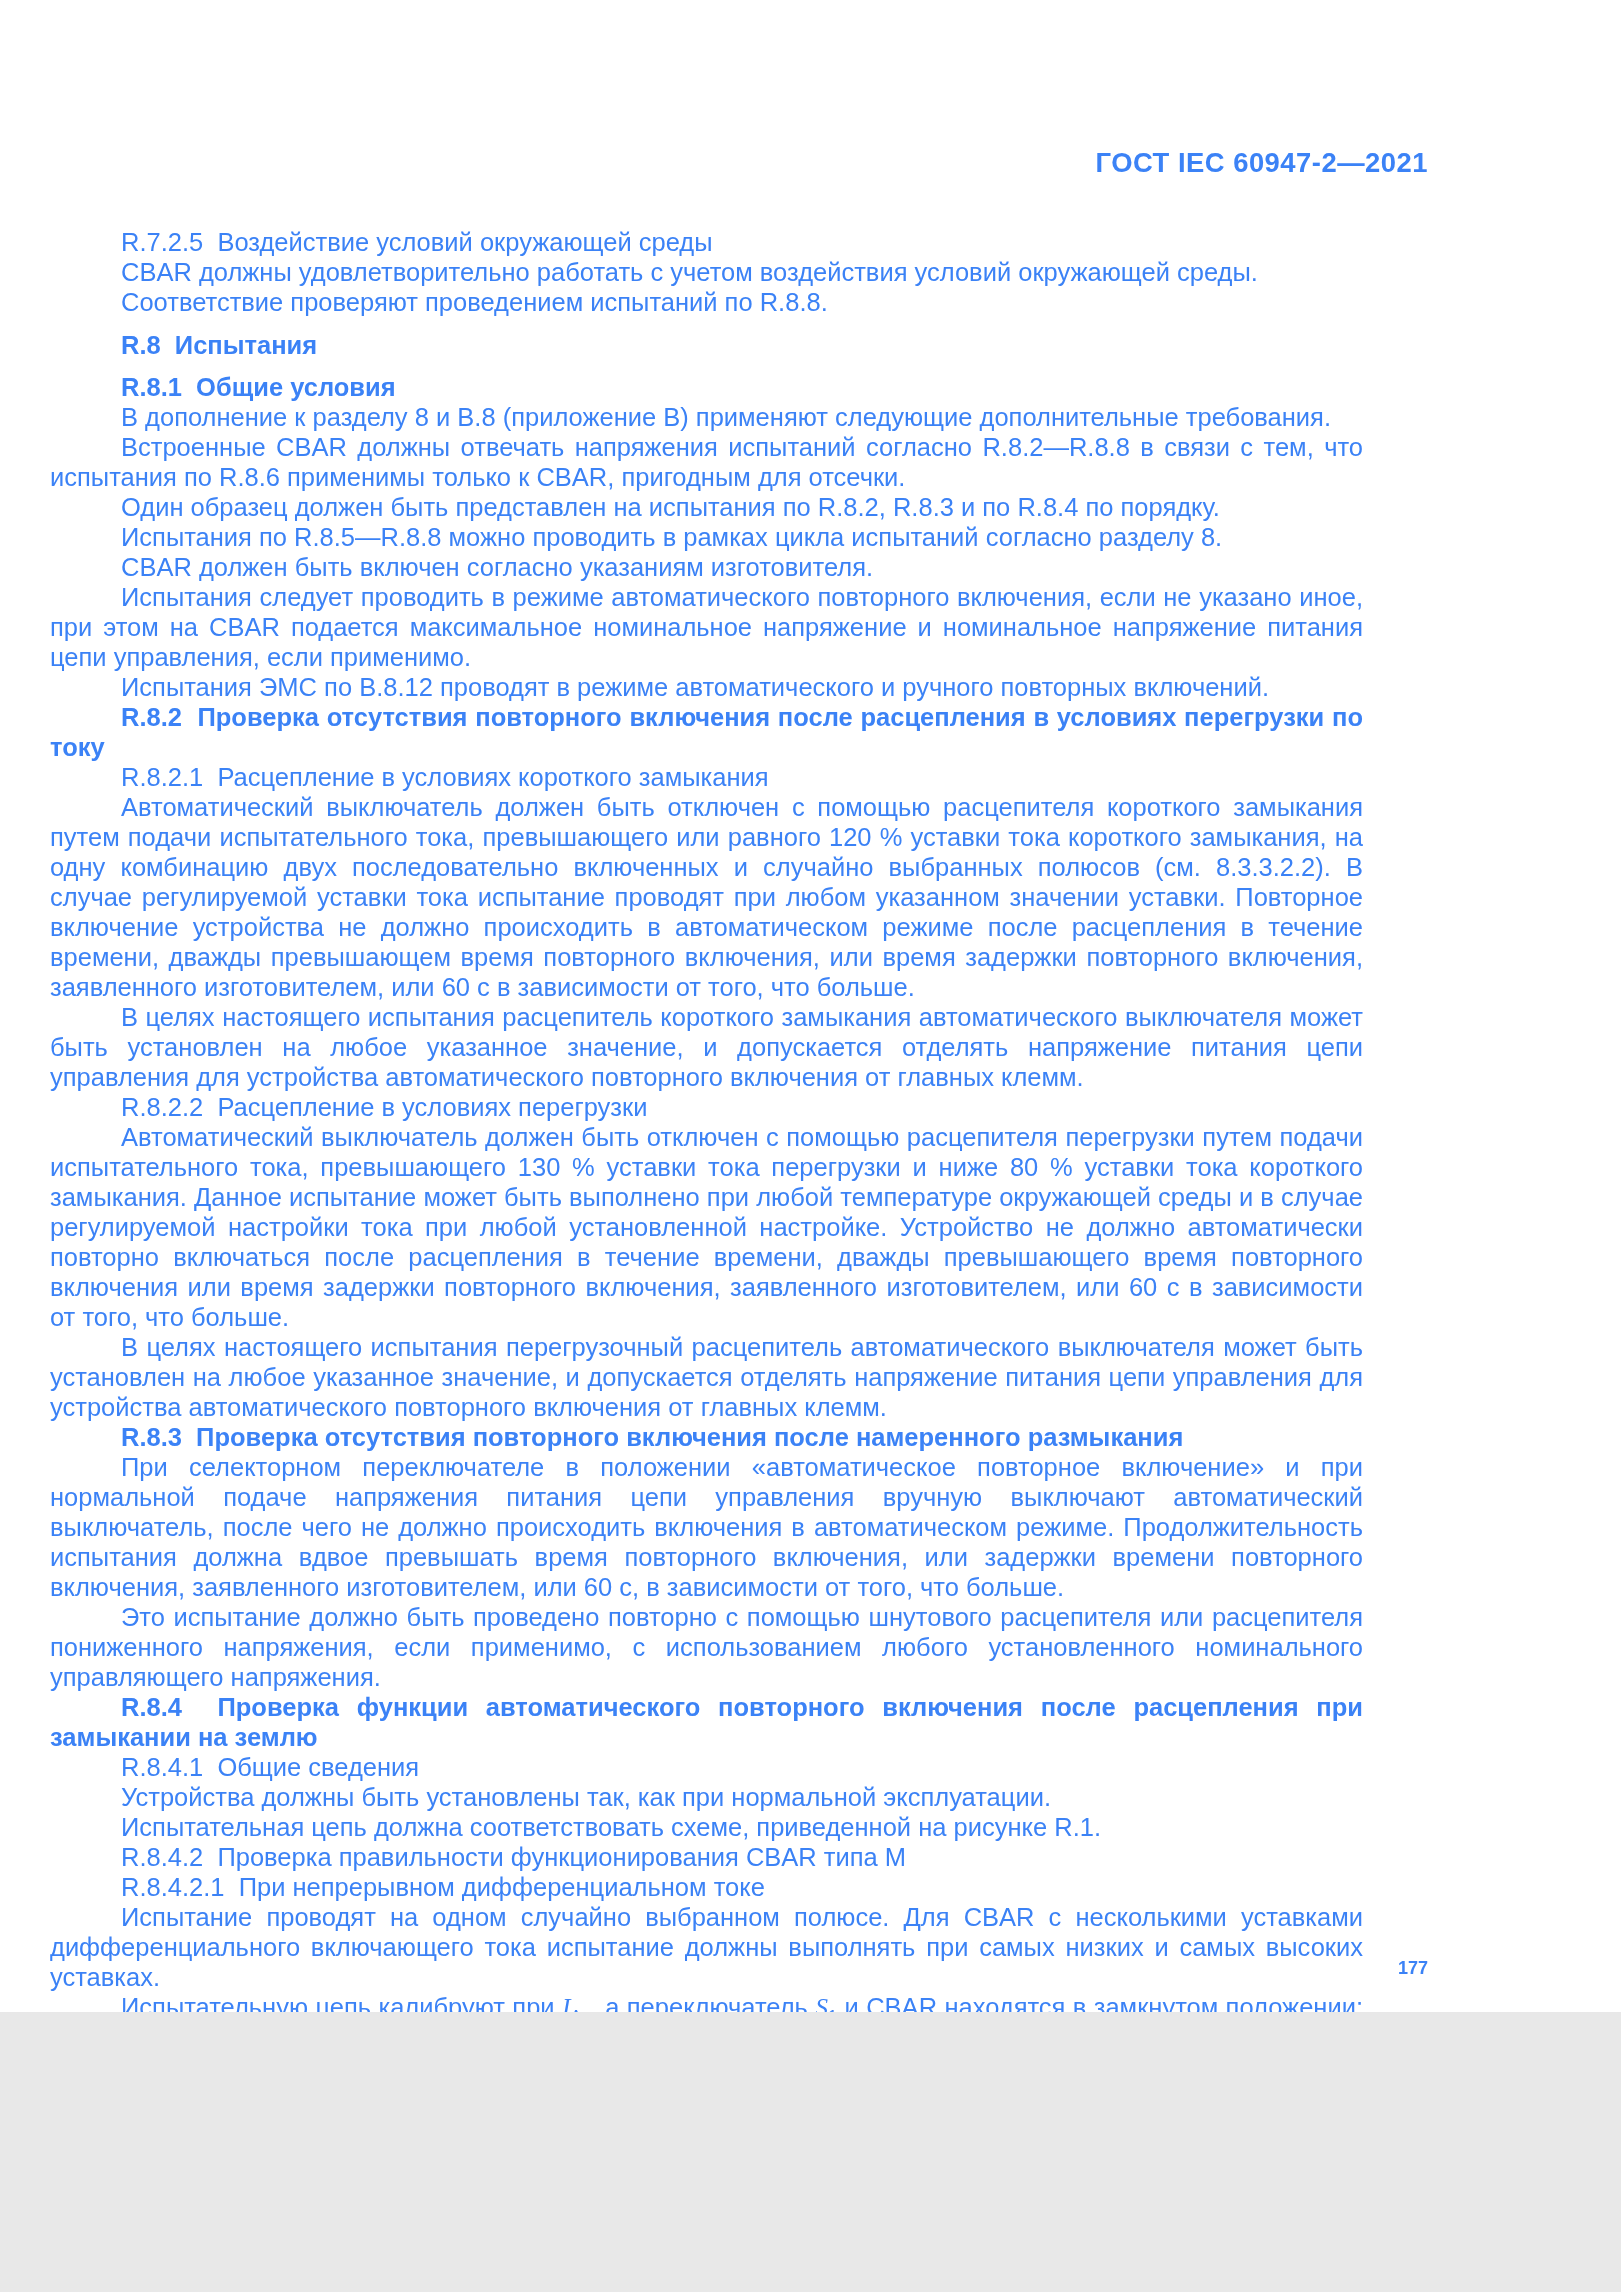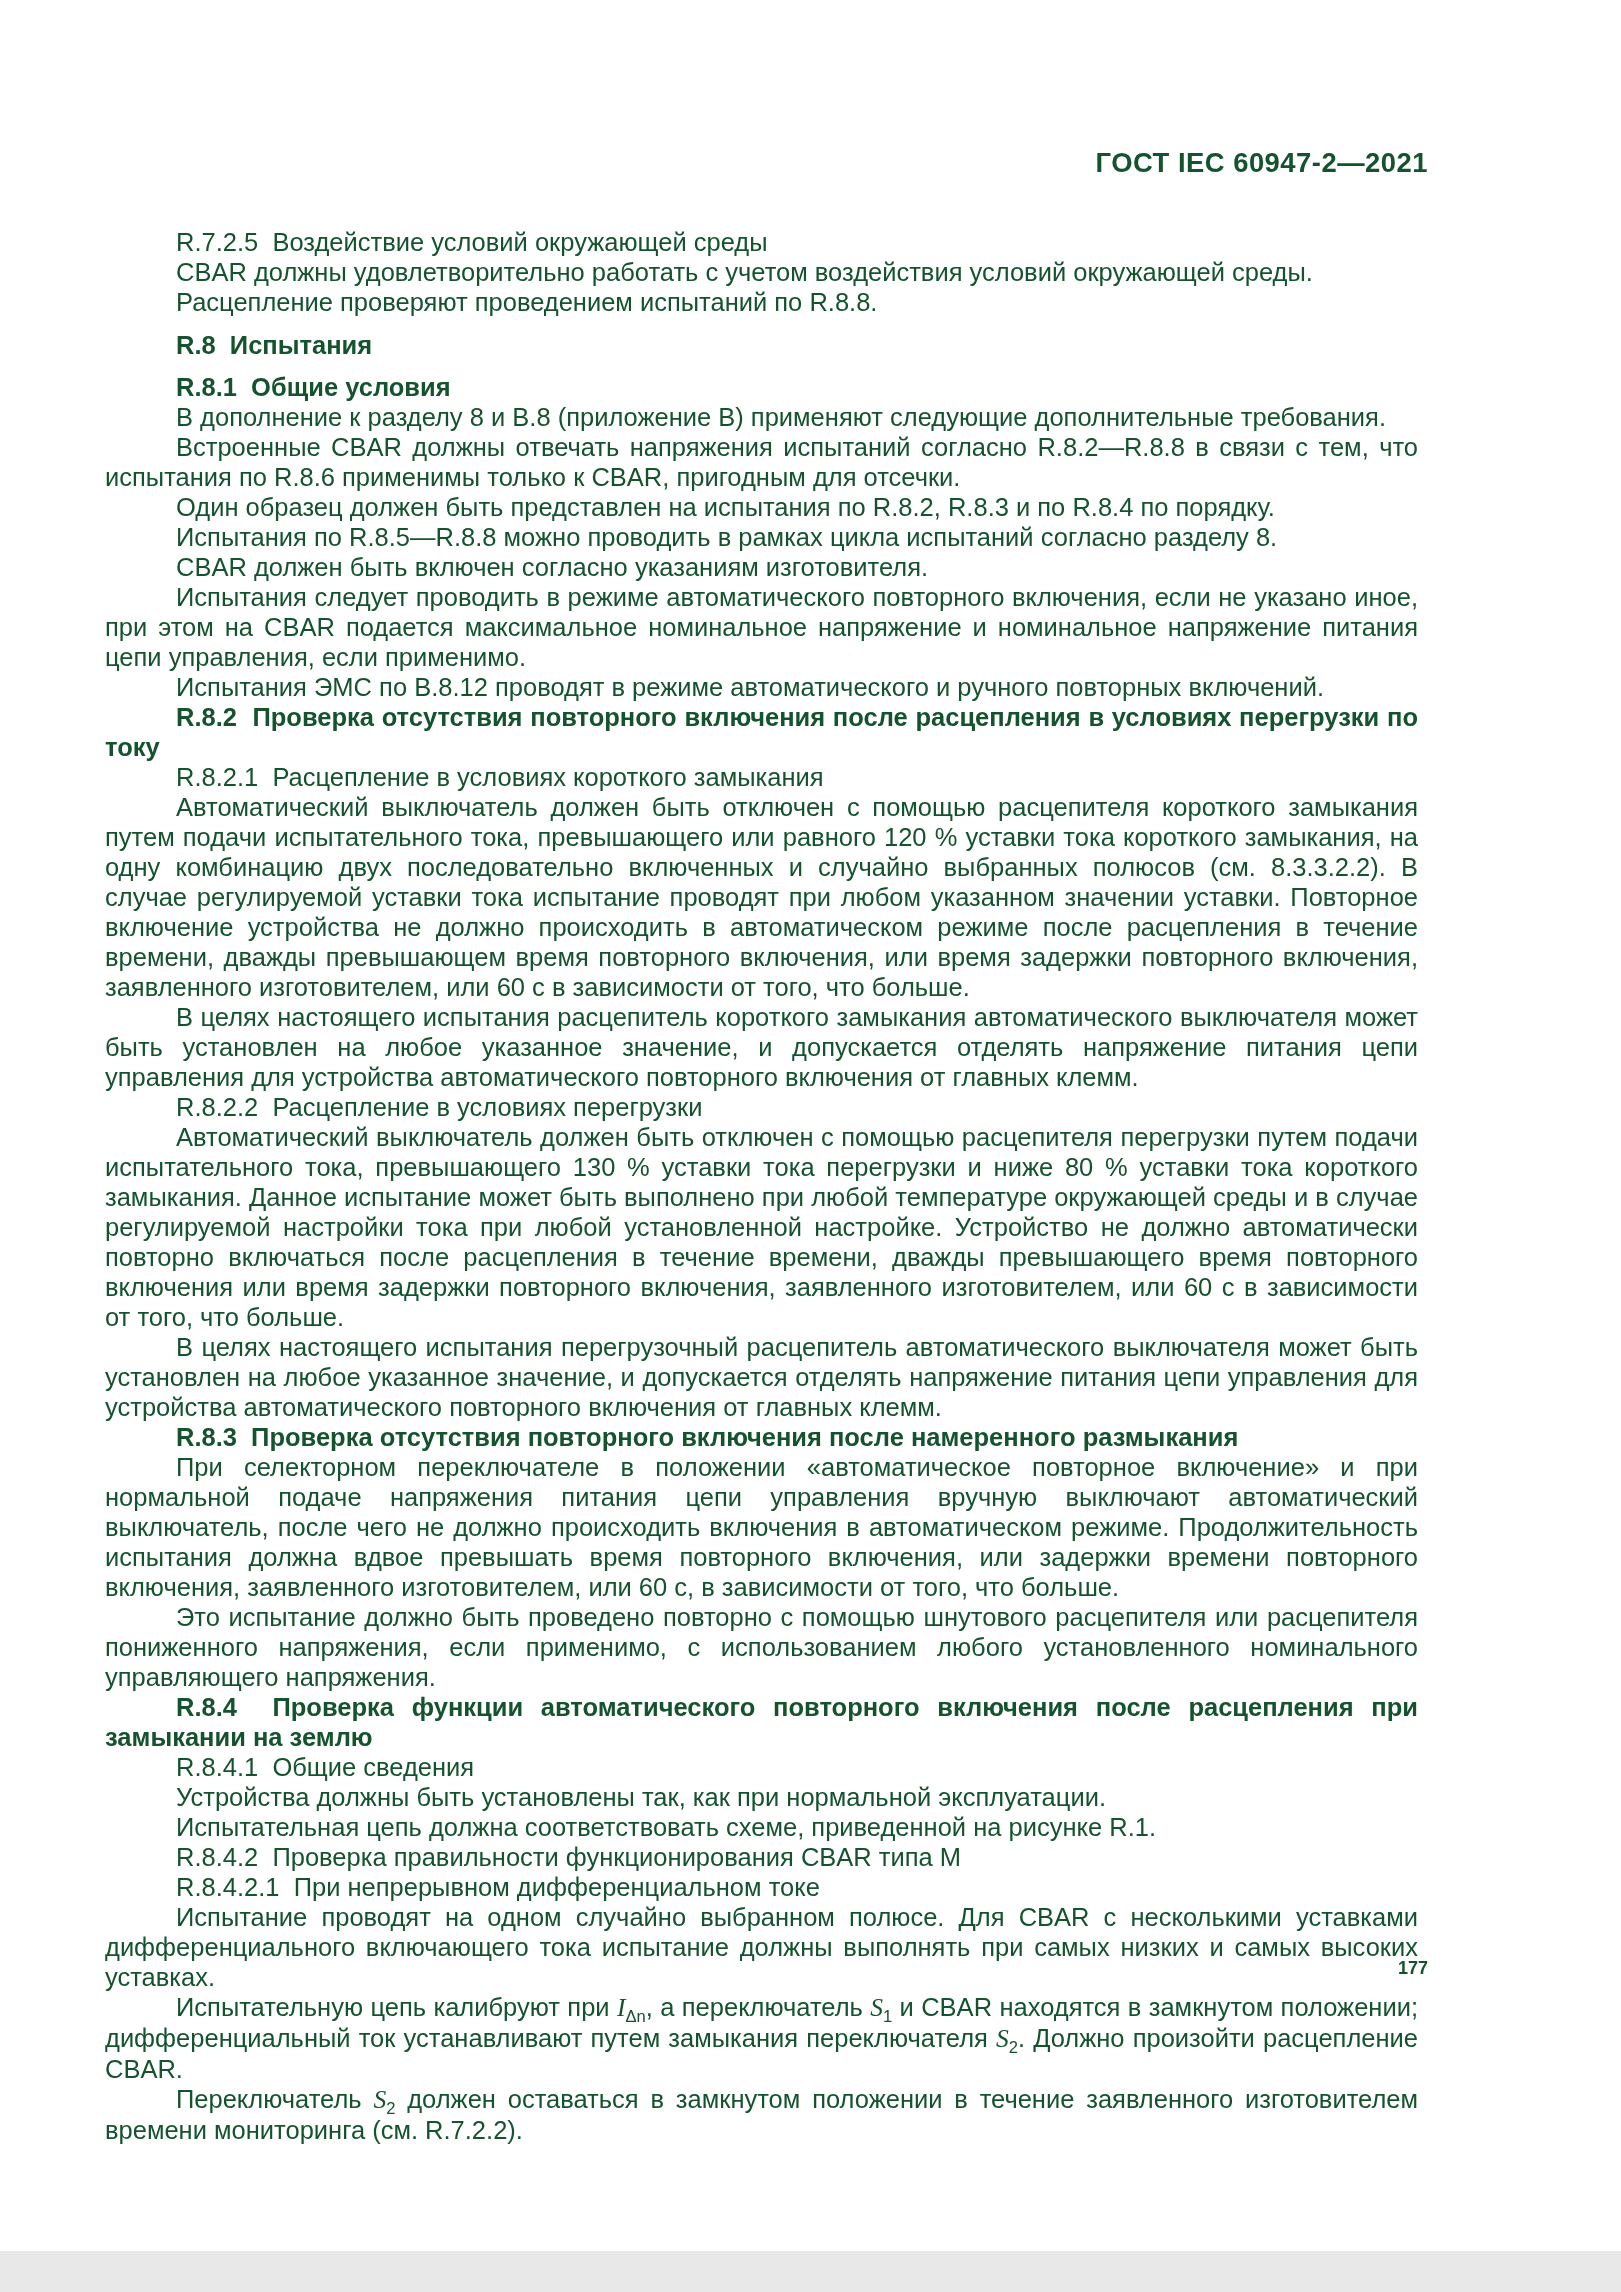--- a/index.html
+++ b/index.html
@@ -1,26 +1,26 @@
 <!DOCTYPE html>
 <html><head>
 <meta charset="utf-8">
 <style>
   html,body{margin:0;padding:0;background:#e8e8e8;}
   .page{
     position:relative;
     width:1621px;
-    height:2251px;
+    height:2012px;
     margin:0 auto;
     background:#ffffff;
     overflow:hidden;
     font-family:"Liberation Sans", sans-serif;
-    color:#14532d;
+    color:#3b82f6;
     box-sizing:border-box;
-    padding:147px 193px 0 105px;
+    padding:147px 193px 0 50px;
   }
   .hdr{
     text-align:right;
     font-size:27.4px;
     font-weight:bold;
     line-height:32px;
     margin-bottom:48px;
     letter-spacing:0.5px;
   }
   .doc-body{
@@ -54,21 +54,21 @@
 </style>
 </head>
 <body>
 
 <div class="page">
   <div class="hdr">ГОСТ IEC 60947-2—2021</div>
 
   <div class="doc-body">
       <p class="para"><span>R.7.2.5&nbsp; Воздействие условий окружающей среды</span></p>
       <p class="para"><span>CBAR должны удовлетворительно работать с учетом воздействия условий окружающей среды.</span></p>
-      <p class="para"><span>Расцепление проверяют проведением испытаний по R.8.8.</span></p>
+      <p class="para"><span>Соответствие проверяют проведением испытаний по R.8.8.</span></p>
       <p class="para sect"><span>R.8&nbsp; Испытания</span></p>
       <p class="para sect"><span>R.8.1&nbsp; Общие условия</span></p>
       <p class="para"><span>В дополнение к разделу 8 и В.8 (приложение В) применяют следующие дополнительные требования.</span></p>
       <p class="para"><span>Встроенные CBAR должны отвечать напряжения испытаний согласно R.8.2—R.8.8 в связи с тем, что испытания по R.8.6 применимы только к CBAR, пригодным для отсечки.</span></p>
       <p class="para"><span>Один образец должен быть представлен на испытания по R.8.2, R.8.3 и по R.8.4 по порядку.</span></p>
       <p class="para"><span>Испытания по R.8.5—R.8.8 можно проводить в рамках цикла испытаний согласно разделу 8.</span></p>
       <p class="para"><span>CBAR должен быть включен согласно указаниям изготовителя.</span></p>
       <p class="para"><span>Испытания следует проводить в режиме автоматического повторного включения, если не указано иное, при этом на CBAR подается максимальное номинальное напряжение и номинальное напряжение питания цепи управления, если применимо.</span></p>
       <p class="para"><span>Испытания ЭМС по В.8.12 проводят в режиме автоматического и ручного повторных включений.</span></p>
       <p class="para b"><span>R.8.2&nbsp; Проверка отсутствия повторного включения после расцепления в условиях перегрузки по току</span></p>

